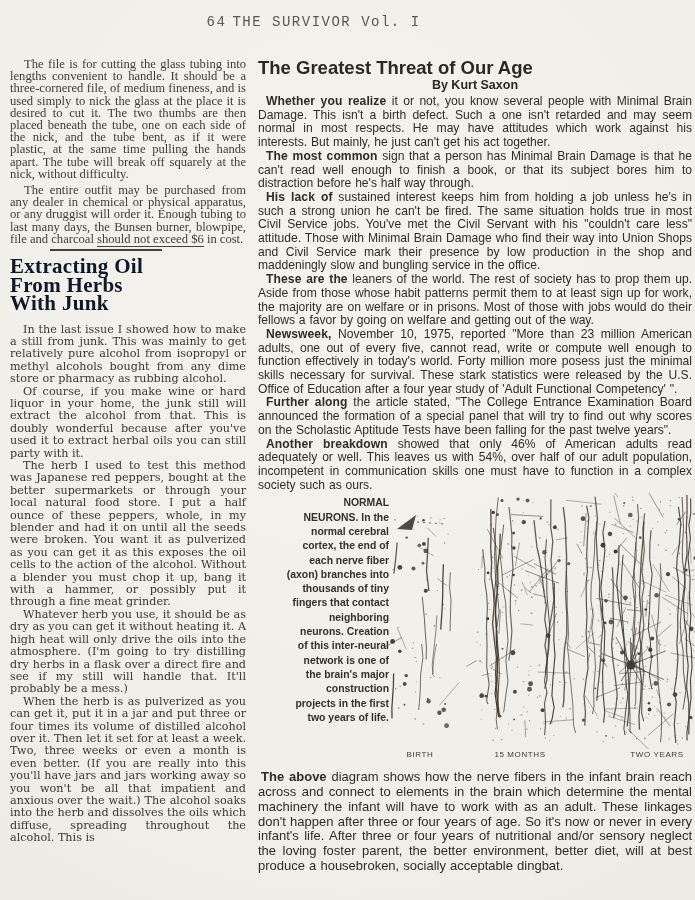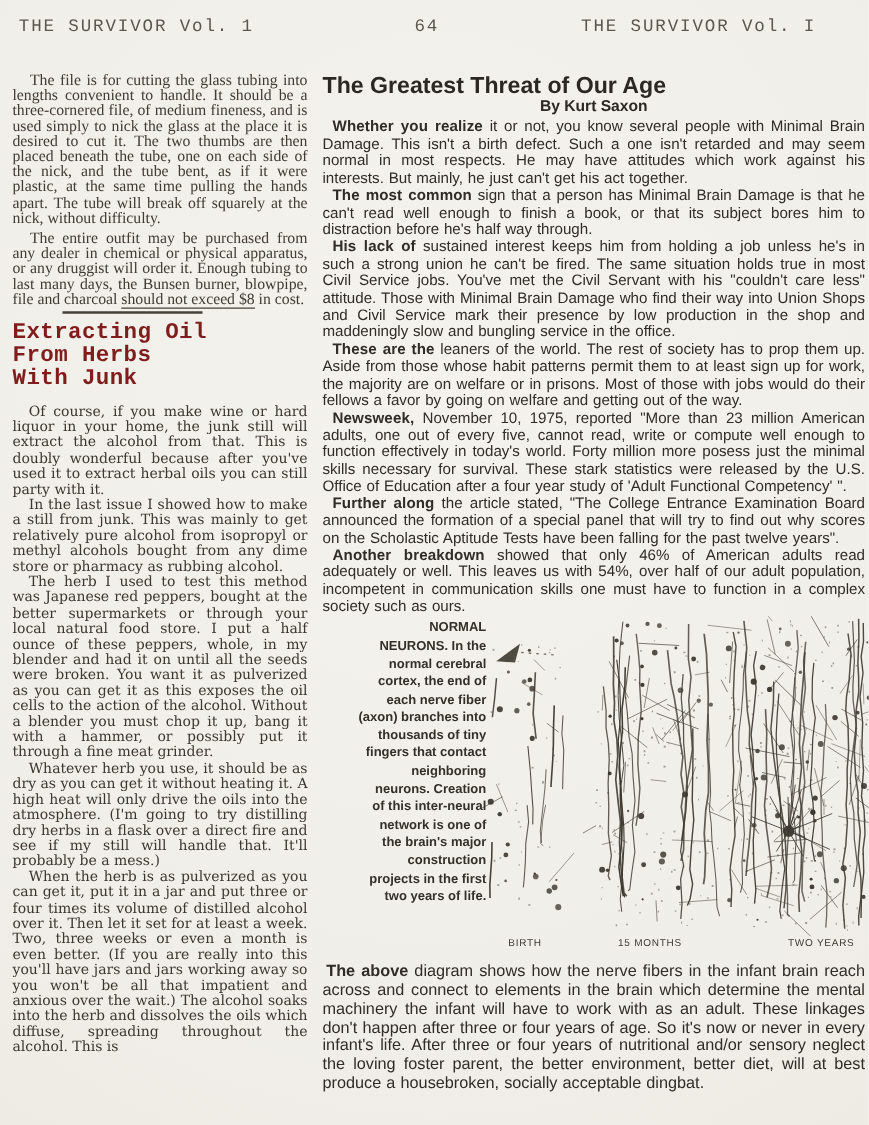--- a/index.html
+++ b/index.html
@@ -25,22 +25,22 @@
   .col-left{width:236px;color:#403b34;}
   .col-right{width:434px;color:#2f2c27;}
   
   .serifA{
     font-family:"Liberation Serif", serif;font-size:12.6px;line-height:12.2px;
     text-align:justify;margin:0 0 4px 0;text-indent:14px;
   }
   .u2{border-bottom:1.5px solid #45413a;}
   .rule{width:112px;height:2px;background:#45413a;margin:3px 0 4px 40px;}
   .oil-head{
-    font-family:Liberation Mono, monospace;font-weight:bold;
-    font-size:18px;line-height:18.5px;letter-spacing:.3px;color:#7f1d1d;
+    font-family:Liberation Serif, serif;font-weight:bold;
+    font-size:21px;line-height:18.5px;letter-spacing:.3px;color:#0f172a;
     margin:6px 0 11px 0;white-space:pre-line;
   }
   .serifB{
     font-family:"DejaVu Serif", serif;font-size:11.2px;line-height:12.4px;
     text-align:justify;margin:0;text-indent:13px;color:#3b362f;
   }
   
   .art-title1{font-weight:bold;font-size:20.5px;line-height:21px;text-align:center;margin:4px 0 0 0;letter-spacing:.4px;color:#2b2823;}
   .art-title2{font-weight:bold;font-size:18.5px;line-height:19px;text-align:left;margin:0;color:#2b2823;}
   .byline{font-weight:bold;font-size:12.5px;text-align:center;margin:1px 0 3px 0;color:#2b2823;}
@@ -63,36 +63,35 @@
   }
   .lab-0{left:137px;} .lab-1{left:237px;} .lab-2{left:374px;}
   .closing{margin-top:7px;font-size:13px;line-height:14.7px;text-align:justify;text-indent:3px;word-spacing:.5px;}
 </style>
 </head>
 <body>
 
 <div class="page">
 
   <div class="hdr">
-    <span class="l">THE SURVIVOR Vol. 1</span>
     <span class="c">64</span>
     <span class="r">THE SURVIVOR Vol. I</span>
   </div>
 
   <div class="cols">
 
     <div class="col-left">
       <p class="serifA">The file is for cutting the glass tubing into lengths convenient to handle. It should be a three-cornered file, of medium fineness, and is used simply to nick the glass at the place it is desired to cut it. The two thumbs are then placed beneath the tube, one on each side of the nick, and the tube bent, as if it were plastic, at the same time pulling the hands apart. The tube will break off squarely at the nick, without difficulty.</p>
-      <p class="serifA"><span>The entire outfit may be purchased from any dealer in chemical or physical apparatus, or any druggist will order it.  Enough tubing to last many days, the Bunsen burner, blowpipe, file and charcoal </span><span class="u2">should not exceed $8</span><span> in cost.</span></p>
+      <p class="serifA"><span>The entire outfit may be purchased from any dealer in chemical or physical apparatus, or any druggist will order it.  Enough tubing to last many days, the Bunsen burner, blowpipe, file and charcoal </span><span class="u2">should not exceed $6</span><span> in cost.</span></p>
       <div class="rule"></div>
       <h2 class="oil-head">Extracting Oil
 From Herbs
 With Junk</h2>
+      <p class="serifB">In the last issue I showed how to make a still from junk. This was mainly to get relatively pure alcohol from isopropyl or methyl alcohols bought from any dime store or pharmacy as rubbing alcohol.</p>
       <p class="serifB">Of course, if you make wine or hard liquor in your home, the junk still will extract the alcohol from that. This is doubly wonderful because after you've used it to extract herbal oils you can still party with it.</p>
-      <p class="serifB">In the last issue I showed how to make a still from junk. This was mainly to get relatively pure alcohol from isopropyl or methyl alcohols bought from any dime store or pharmacy as rubbing alcohol.</p>
       <p class="serifB">The herb I used to test this method was Japanese red peppers, bought at the better supermarkets or through your local natural food store. I put a half ounce of these peppers, whole, in my blender and had it on until all the seeds were broken. You want it as pulverized as you can get it as this exposes the oil cells to the action of the alcohol. Without a blender you must chop it up, bang it with a hammer, or possibly put it through a fine meat grinder.</p>
       <p class="serifB">Whatever herb you use, it should be as dry as you can get it without heating it. A high heat will only drive the oils into the atmosphere. (I'm going to try distilling dry herbs in a flask over a direct fire and see if my still will handle that. It'll probably be a mess.)</p>
       <p class="serifB">When the herb is as pulverized as you can get it, put it in a jar and put three or four times its volume of distilled alcohol over it. Then let it set for at least a week. Two, three weeks or even a month is even better. (If you are really into this you'll have jars and jars working away so you won't be all that impatient and anxious over the wait.) The alcohol soaks into the herb and dissolves the oils which diffuse, spreading throughout the alcohol. This is</p>
     </div>
 
     <div class="col-right">
       <h1 class="art-title2">The Greatest Threat of Our Age</h1>
       <div class="byline">By Kurt Saxon</div>
 
       <p class="sansP"><b>Whether you realize</b><span> it or not, you know several people with Minimal Brain Damage. This isn't a birth defect. Such a one isn't retarded and may seem normal in most respects. He may have attitudes which work against his interests. But mainly, he just can't get his act together.</span></p>

